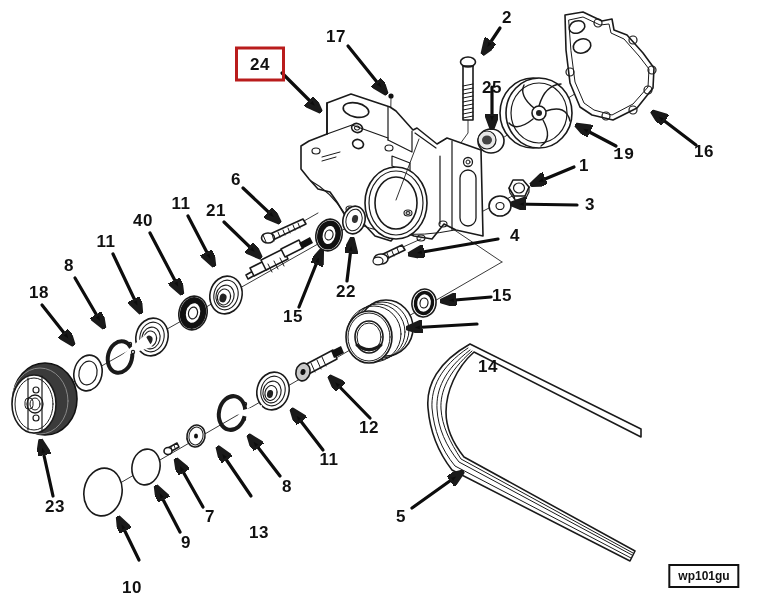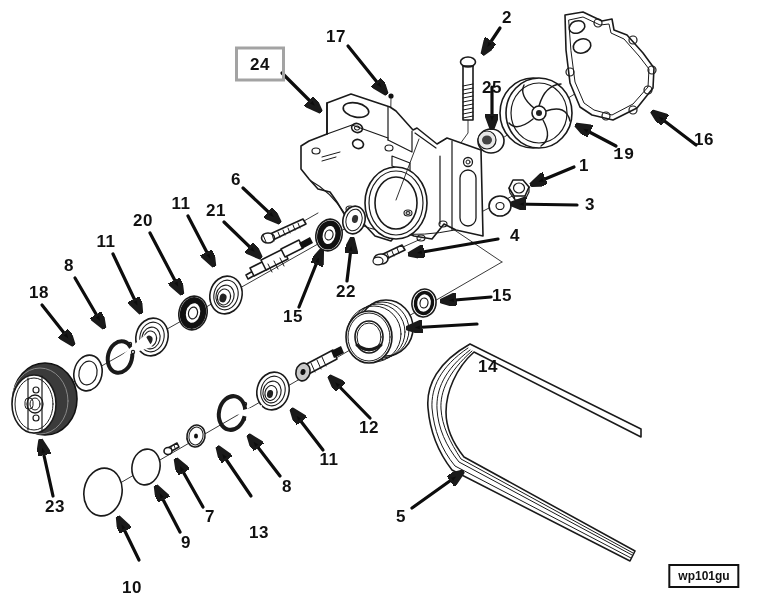--- a/index.html
+++ b/index.html
@@ -1,21 +1,21 @@
 <!DOCTYPE html>
 <html><head>
 <meta charset="utf-8">
 <style>
   html,body{margin:0;padding:0;background:#fff;}
   #stage{position:relative;width:760px;height:602px;background:#fff;overflow:hidden;
          font-family:"Liberation Sans","DejaVu Sans",sans-serif;}
   #art{position:absolute;left:0;top:0;}
   .callout{position:absolute;transform:translate(-50%,-50%);font-size:17px;font-weight:bold;
            color:#111;letter-spacing:0.5px;white-space:nowrap;user-select:none;}
-  .hlbox{position:absolute;width:44px;height:29px;border:3px solid #a3a3a3;
+  .hlbox{position:absolute;width:44px;height:29px;border:3px solid #b91c1c;
          display:flex;align-items:center;justify-content:center;transform:translate(-50%,-50%);}
   .hlbox .callout{position:static;transform:none;}
   .figcode{position:absolute;border:2px solid #111;background:#fff;padding:3px 8px;
            font-size:12px;font-weight:bold;color:#111;transform:translate(-50%,-50%);}
 </style>
 </head>
 <body>
 
 <div id="stage">
 
@@ -321,27 +321,27 @@
   </g>
 </svg>
 
 <div class="callout" style="left:507px;top:18px;">2</div>
 <div class="callout" style="left:336px;top:37px;">17</div>
 <div class="hlbox" style="left:260px;top:64px;">
   <div class="callout">24</div>
 </div>
 <div class="callout" style="left:492px;top:76px;margin-top:12px;">25</div>
 <div class="callout" style="left:624px;top:154px;font-family:Liberation Mono, monospace;">19</div>
-<div class="callout" style="left:704px;top:140px;">16</div>
+<div class="callout" style="left:704px;top:152px;">16</div>
 <div class="callout" style="left:584px;top:166px;">1</div>
 <div class="callout" style="left:590px;top:205px;">3</div>
 <div class="callout" style="left:236px;top:180px;">6</div>
 <div class="callout" style="left:216px;top:211px;">21</div>
 <div class="callout" style="left:181px;top:204px;">11</div>
-<div class="callout" style="left:143px;top:221px;">20</div>
+<div class="callout" style="left:143px;top:221px;">40</div>
 <div class="callout" style="left:106px;top:242px;">11</div>
 <div class="callout" style="left:69px;top:266px;">8</div>
 <div class="callout" style="left:39px;top:293px;text-align:right;">18</div>
 <div class="callout" style="left:293px;top:317px;">15</div>
 <div class="callout" style="left:346px;top:292px;">22</div>
 <div class="callout" style="left:515px;top:236px;">4</div>
 <div class="callout" style="left:502px;top:296px;">15</div>
 <div class="callout" style="left:488px;top:323px;margin-top:44px;">14</div>
 <div class="callout" style="left:369px;top:428px;">12</div>
 <div class="callout" style="left:329px;top:460px;">11</div>

